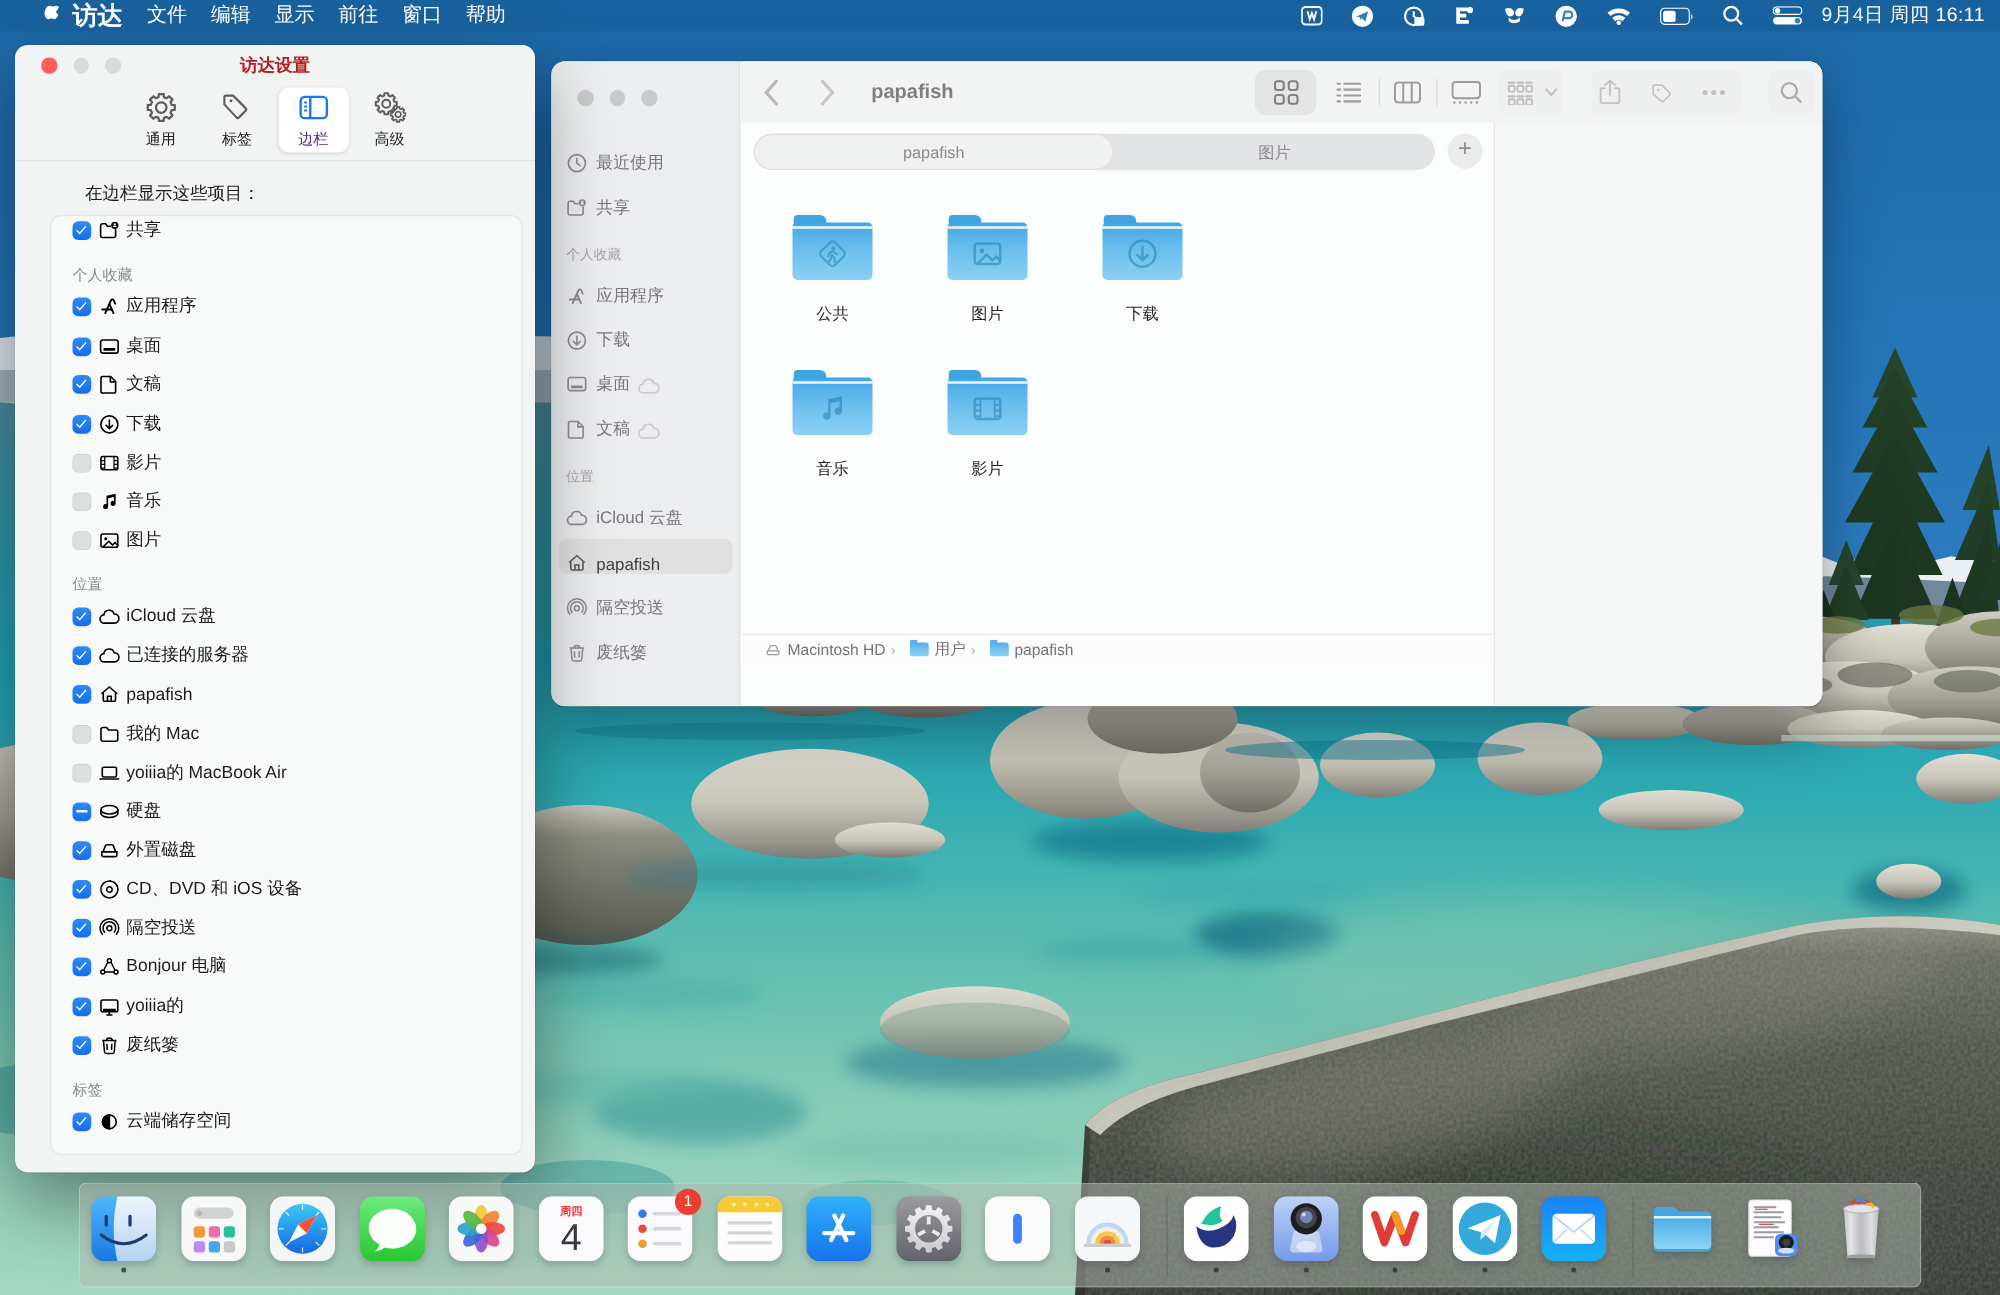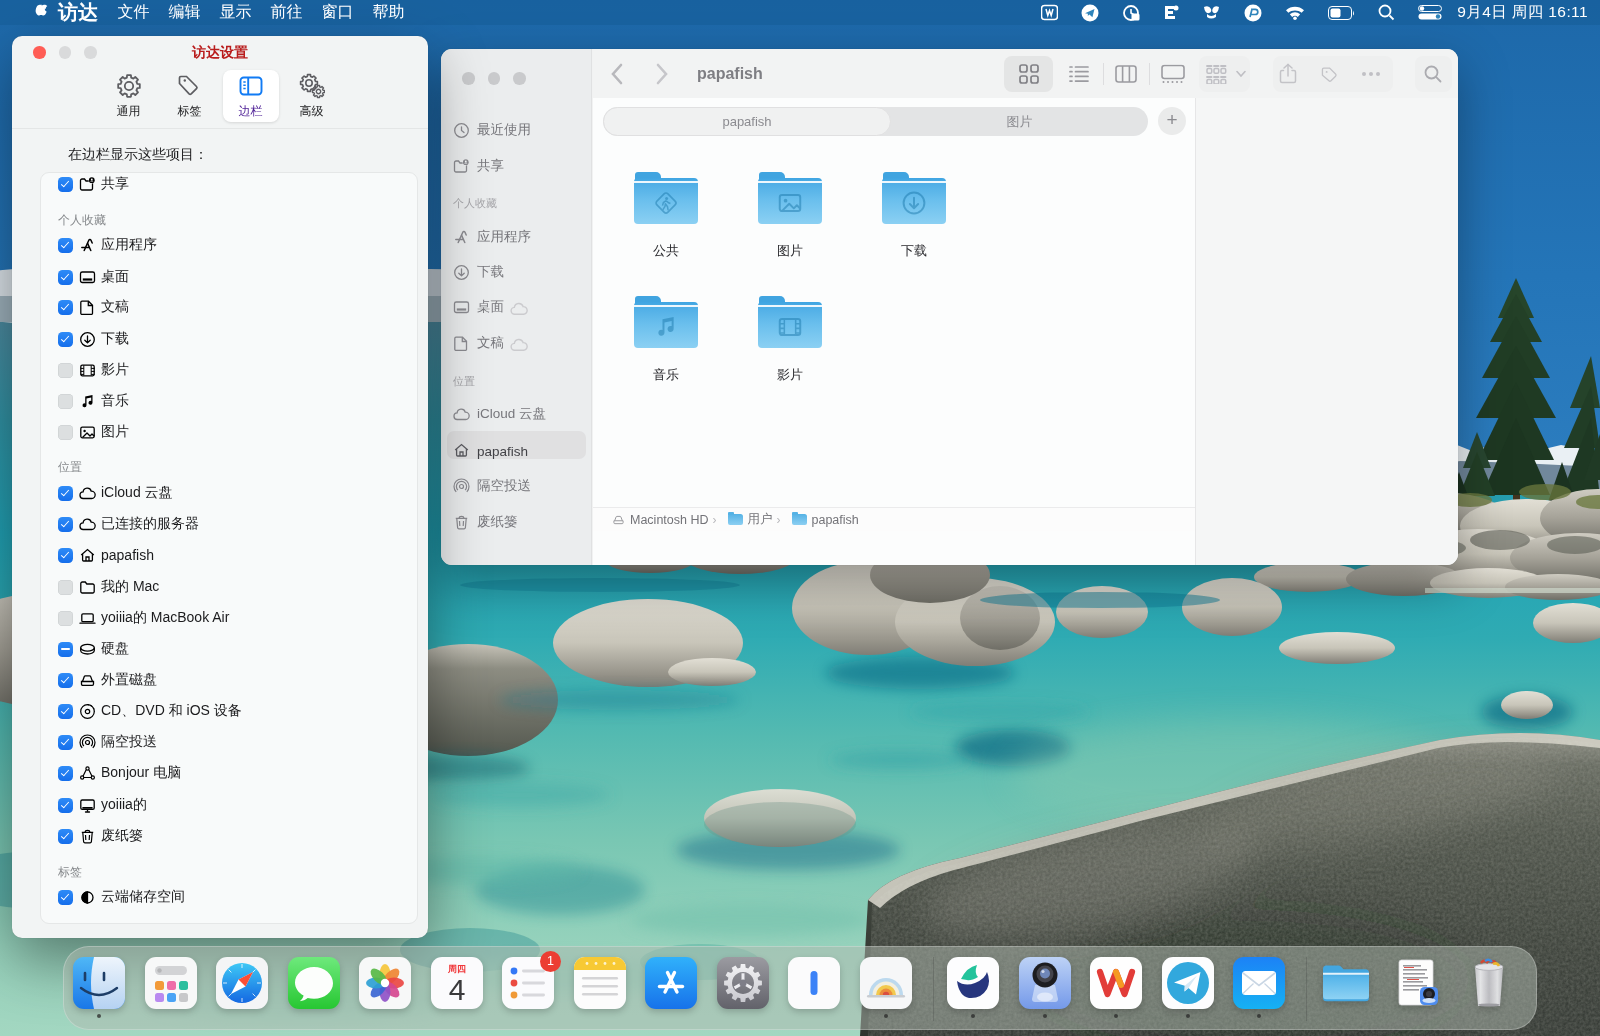--- a/index.html
+++ b/index.html
@@ -7,21 +7,21 @@
 #wall{position:absolute;left:0;top:0;}
 
 #menubar{position:absolute;left:0;top:0;width:1600px;height:25px;background:rgba(16,86,140,0.35);color:#fff;font-size:14px;display:flex;align-items:center;z-index:50;}
 #menubar .l{display:flex;align-items:center;gap:0;}
 #menubar .mi{padding:0 9.5px;font-size:16px;}
 #menubar .app{font-weight:bold;padding:0 10px 0 8px;font-size:20px;}
 #menubar .r{margin-left:auto;display:flex;align-items:center;}
 #menubar .ri{margin:0 11.5px;display:flex;align-items:center;}
 #clock{font-size:15.5px;letter-spacing:0.4px;margin:0 12px 0 4px;}
 
-#dock{position:absolute;left:63px;top:946px;width:1474px;height:84px;background:rgba(175,185,175,0.5);border:1px solid rgba(255,255,255,0.25);border-radius:26px;z-index:60;display:flex;align-items:center;padding:0 10px;}
+#dock{position:absolute;left:63px;top:946px;width:1474px;height:84px;background:rgba(175,185,175,0.5);border:1px solid rgba(255,255,255,0.25);border-radius:6px;z-index:60;display:flex;align-items:center;padding:0 10px;}
 .ddot{position:absolute;left:50%;bottom:-9px;width:4px;height:4px;border-radius:50%;background:rgba(40,40,40,0.75);transform:translateX(-50%);}
 .dsep{position:absolute;top:10px;width:1px;height:64px;background:rgba(70,70,70,0.3);}
 </style></head>
 <body>
 <div id="stage">
 <svg width="0" height="0" style="position:absolute">
 <defs>
 <g id="i-pub">
           <g fill="none" stroke="currentColor" stroke-width="1.1">
             <rect x="3.4" y="3.4" width="10.2" height="10.2" rx="1.8" transform="rotate(45 8.5 8.5)"></rect>

